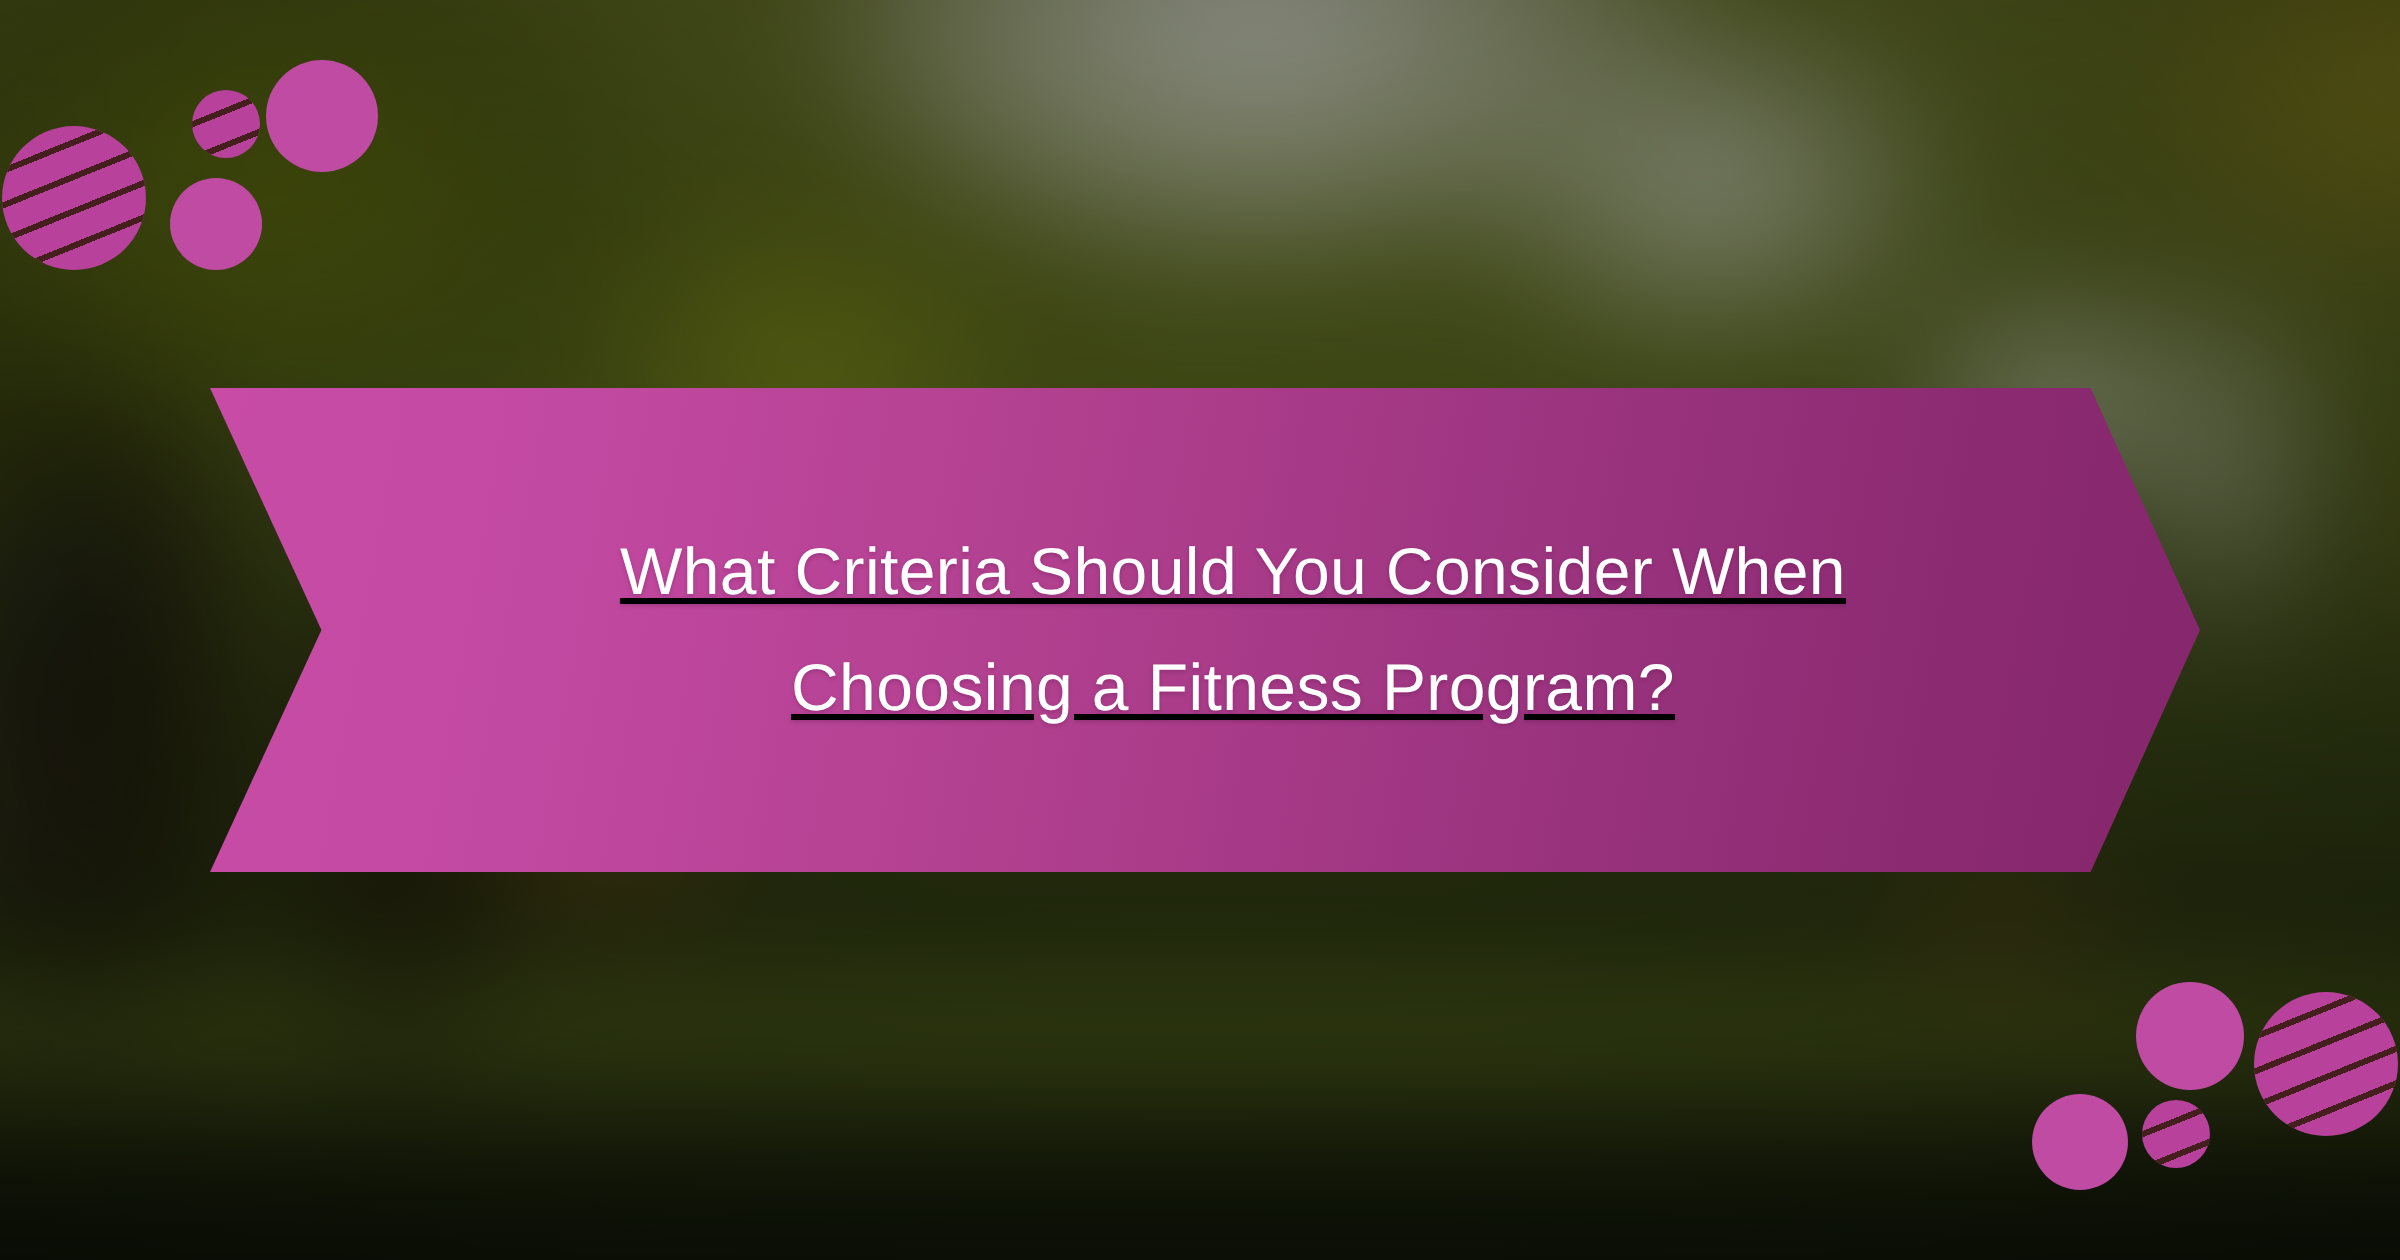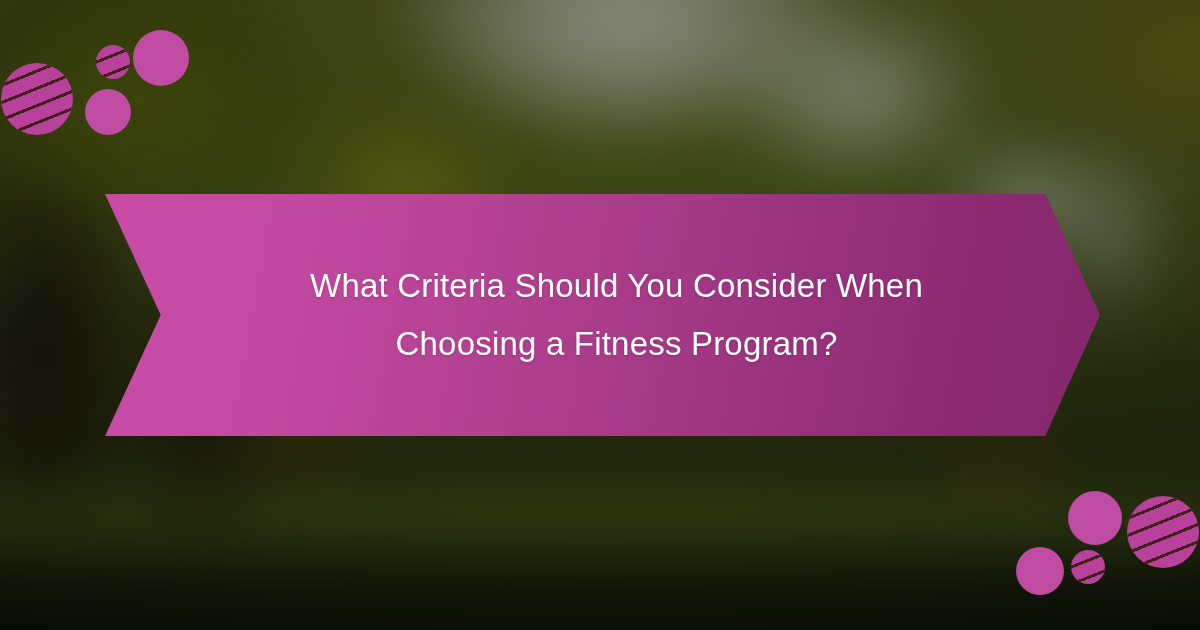--- a/index.html
+++ b/index.html
@@ -90,21 +90,21 @@
       rgba(58,28,18,0.92) 16px);
   }
 
   
   .banner {
     position:absolute;
     left:105px; top:194px;
     width:995px; height:242px;
     background:linear-gradient(100deg, #C84CA6 0%, #C249A1 18%, #B1408F 42%, #9C3480 66%, #8B2A71 86%, #85276C 100%);
     clip-path: polygon(0% 0%, 94.5% 0%, 100% 50%, 94.5% 100%, 0% 100%, 5.6% 50%);
-    display:flex; align-items:center; justify-content:center;
+    display:flex; align-items:center; justify-content:center;text-decoration:underline;
   }
   .banner-inner {
     width:760px;
     padding-left:28px;
     text-align:center;
   }
   .banner-title {
     color:#FFFFFF;
     font-family:"Liberation Sans", sans-serif;
     font-size:33px;

